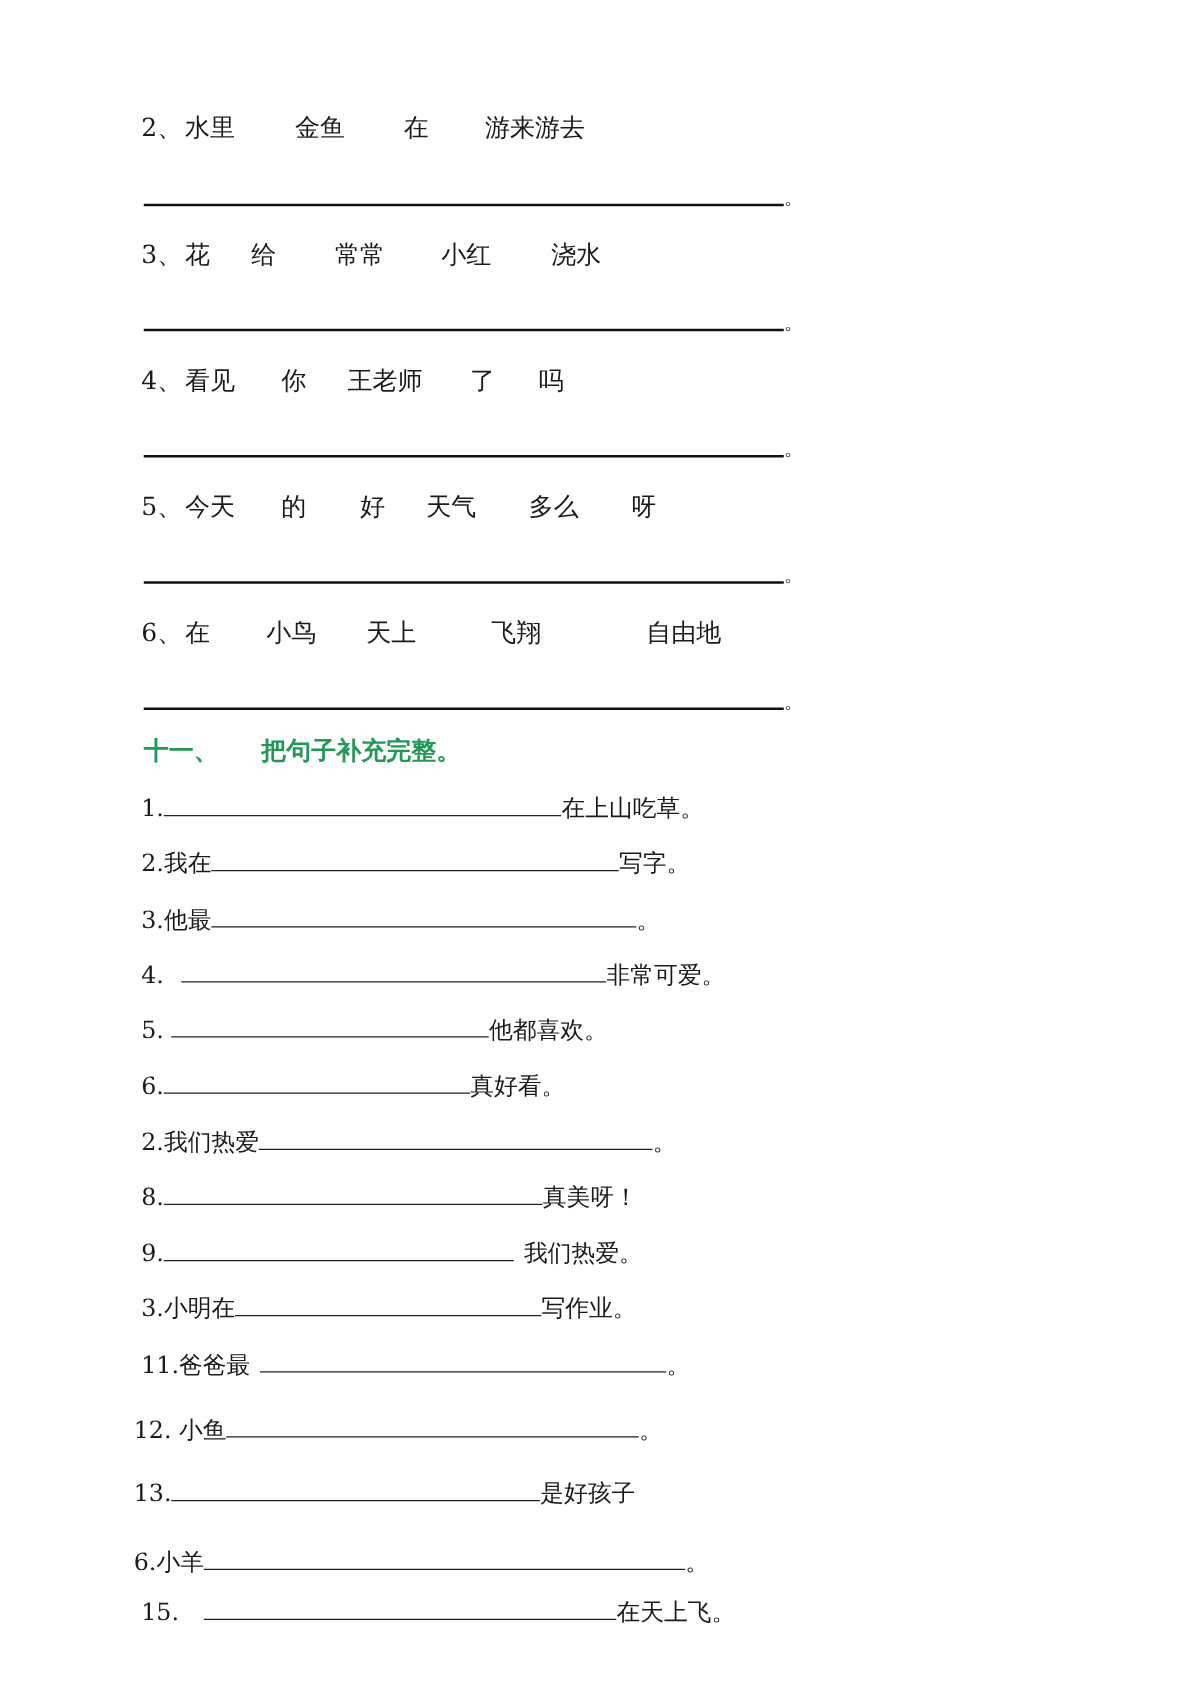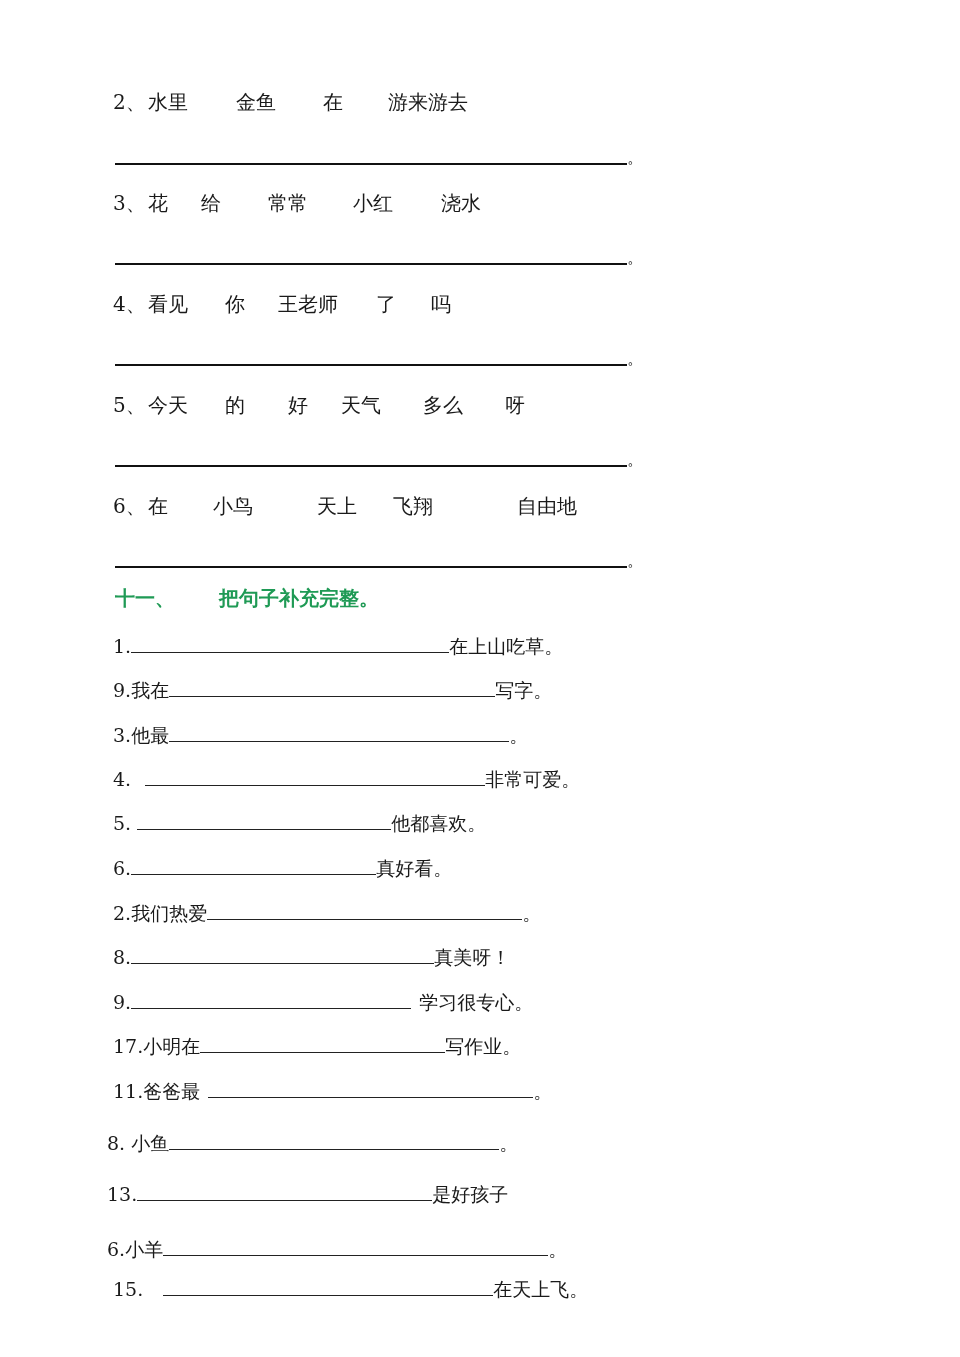--- a/index.html
+++ b/index.html
@@ -61,68 +61,68 @@
   <span class="w" style="left:310px">多么</span>
   <span class="w" style="left:392px">呀</span>
 </div>
 <div class="answer-line" style="top:465px;"></div>
 <span class="period" style="left:627px; top:452px;">。</span>
 
 <div class="abs q-line" style="left:113px; top:494px; width:520px; height:24px;">
   <span class="w" style="left:0">6、</span>
   <span class="w" style="left:35px">在</span>
   <span class="w" style="left:100px">小鸟</span>
-  <span class="w" style="left:204px">天上</span>
+  <span class="w" style="left:180px">天上</span>
   <span class="w" style="left:280px">飞翔</span>
   <span class="w" style="left:404px">自由地</span>
 </div>
 <div class="answer-line" style="top:566px;"></div>
 <span class="period" style="left:627px; top:553px;">。</span>
 
-<div class="abs section-title" style="left:115px; top:588px;font-family:Liberation Mono, monospace;">
+<div class="abs section-title" style="left:115px; top:588px;">
   <span>十一、</span>
   <span style="display:inline-block; width:20px;"></span>
   <span>把句子补充完整。</span>
 </div>
 
 <div class="fill-row" style="top:634px;">
   <span>1.</span><span class="blank" style="width:318px;"></span><span>在上山吃草。</span>
 </div>
 <div class="fill-row" style="top:678px;">
-  <span>9.我在</span><span class="blank" style="width:326px;"></span><span>写字。</span>
+  <span>2.我在</span><span class="blank" style="width:326px;"></span><span>写字。</span>
 </div>
 <div class="fill-row" style="top:723px;">
   <span>3.他最</span><span class="blank" style="width:340px;"></span><span>。</span>
 </div>
 <div class="fill-row" style="top:767px;">
   <span>4.</span><span style="display:inline-block; width:14px;"></span><span class="blank" style="width:340px;"></span><span>非常可爱。</span>
 </div>
 <div class="fill-row" style="top:811px;text-decoration:underline;">
   <span>5.</span><span style="display:inline-block; width:6px;"></span><span class="blank" style="width:254px;"></span><span>他都喜欢。</span>
 </div>
 <div class="fill-row" style="top:856px;">
   <span>6.</span><span class="blank" style="width:245px;"></span><span>真好看。</span>
 </div>
 <div class="fill-row" style="top:901px;">
   <span>2.我们热爱</span><span class="blank" style="width:315px;"></span><span>。</span>
 </div>
 <div class="fill-row" style="top:945px;">
   <span>8.</span><span class="blank" style="width:303px;"></span><span>真美呀！</span>
 </div>
 <div class="fill-row" style="top:990px;">
-  <span>9.</span><span class="blank" style="width:280px;"></span><span style="display:inline-block; width:8px;"></span><span>学习很专心。</span>
+  <span>9.</span><span class="blank" style="width:280px;"></span><span style="display:inline-block; width:8px;"></span><span>我们热爱。</span>
 </div>
 <div class="fill-row" style="top:1034px;">
-  <span>17.小明在</span><span class="blank" style="width:245px;"></span><span>写作业。</span>
+  <span>3.小明在</span><span class="blank" style="width:245px;"></span><span>写作业。</span>
 </div>
 <div class="fill-row" style="top:1079px;">
   <span>11.爸爸最</span><span style="display:inline-block; width:8px;"></span><span class="blank" style="width:325px;"></span><span>。</span>
 </div>
 <div class="fill-row" style="top:1131px; left:107px;">
-  <span>8. 小鱼</span><span class="blank" style="width:330px;"></span><span>。</span>
+  <span>12. 小鱼</span><span class="blank" style="width:330px;"></span><span>。</span>
 </div>
 <div class="fill-row" style="top:1182px; left:107px;">
   <span>13.</span><span class="blank" style="width:295px;"></span><span>是好孩子</span>
 </div>
 <div class="fill-row" style="top:1237px; left:107px;">
   <span>6.小羊</span><span class="blank" style="width:385px;"></span><span>。</span>
 </div>
 <div class="fill-row" style="top:1277px;">
   <span>15.</span><span style="display:inline-block; width:20px;"></span><span class="blank" style="width:330px;"></span><span>在天上飞。</span>
 </div>

